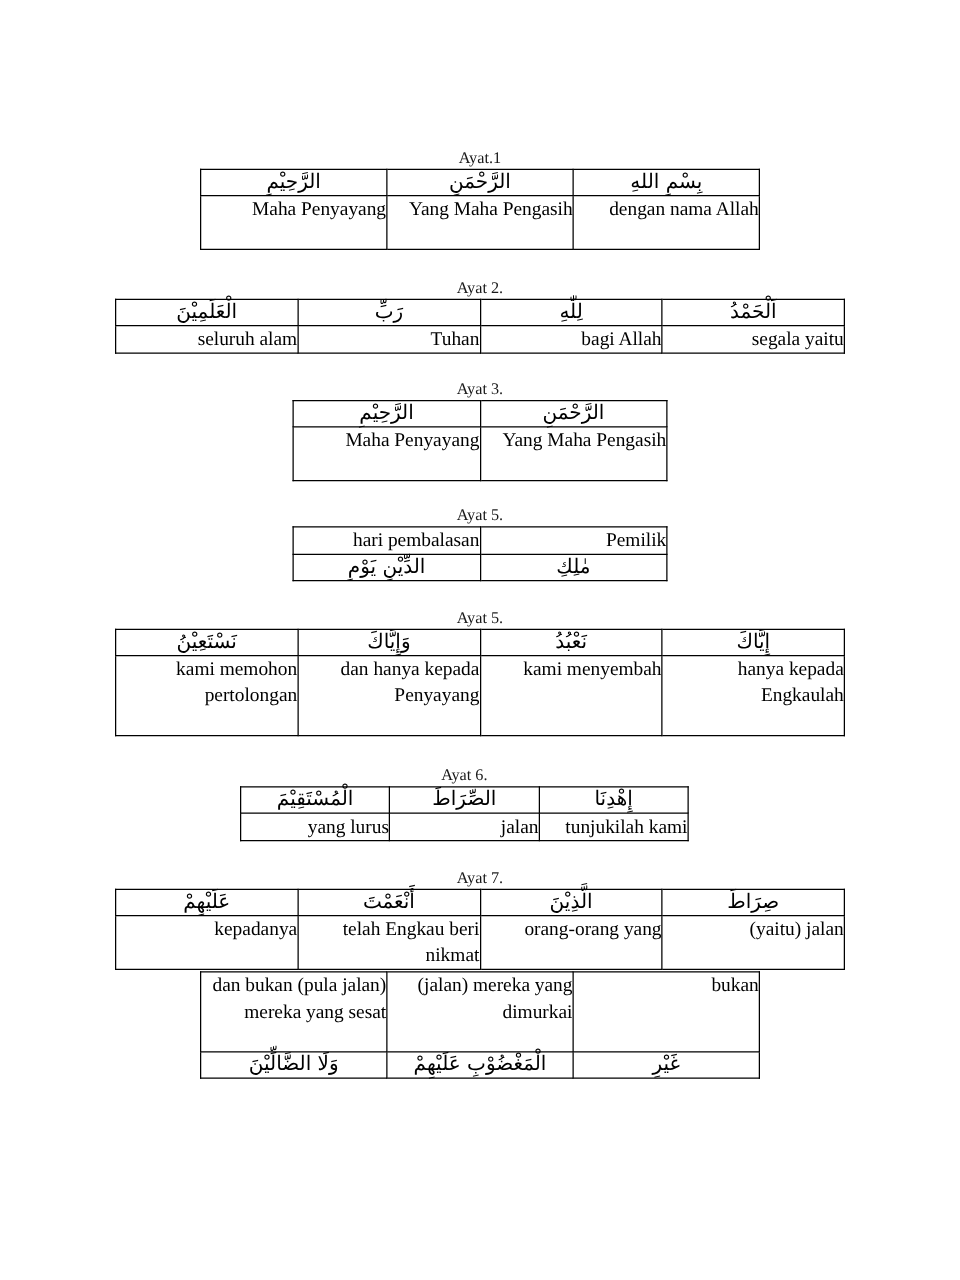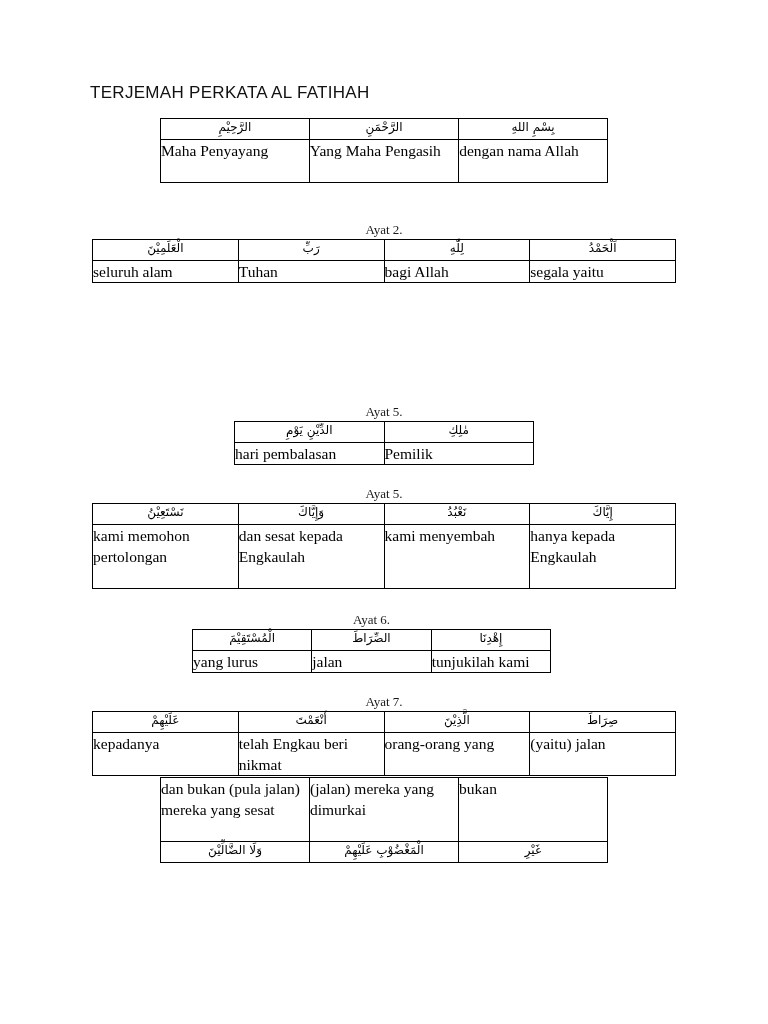--- a/index.html
+++ b/index.html
@@ -62,48 +62,48 @@
 
   td.arabic-cell {
     text-align: center;
     height: 20px;
     padding: 1px 4px 2px 4px;
   }
   .arabic {
     direction: rtl;
     unicode-bidi: bidi-override;
     font-family: "DejaVu Sans", "Liberation Sans", sans-serif;
-    font-size: 12px;
+    font-size: 16px;
     line-height: 17px;
     display: block;
     text-align: center;
     white-space: nowrap;
   }
 
   td.latin-cell {
-    text-align: left;
+    text-align: right;
     padding: 3px 5px 5px 5px;
     font-family: "Liberation Serif", "DejaVu Serif", serif;
     font-size: 15.5px;
     line-height: 21px;
   }
 
   
   .h1 td.latin-cell { height: 42px; }
   .h2 td.latin-cell { height: 21px; }
   .h3 td.latin-cell { height: 63px; }
 </style>
 </head>
 <body>
 
 <div class="page">
 
-  <div class="doc-title">TERJEMAH PERKATA AL FATIHAH</div>
 
   <div class="ayat-block" style="left:160px; top:118px; width:448px;">
+    <div class="ayat-label">Ayat.1</div>
     <table class="ayat-table h1">
       <tbody>
           <tr>
         <td class="arabic-cell" style="width:33.3%">
               <span class="arabic">الرَّحِيْمِ</span>
             </td>
         <td class="arabic-cell" style="width:33.4%">
               <span class="arabic">الرَّحْمَنِ</span>
             </td>
         <td class="arabic-cell" style="width:33.3%">
@@ -140,36 +140,55 @@
       <tr>
         <td class="latin-cell">seluruh alam</td>
         <td class="latin-cell">Tuhan</td>
         <td class="latin-cell">bagi Allah</td>
         <td class="latin-cell">segala yaitu</td>
       </tr>
     </tbody>
       </table>
   </div>
 
+  <div class="ayat-block" style="left:234px; top:303px; width:300px;">
+    <div class="ayat-label">Ayat 3.</div>
+    <table class="ayat-table h1">
+      <tbody>
+          <tr>
+        <td class="arabic-cell" style="width:50%">
+              <span class="arabic">الرَّحِيْمِ</span>
+            </td>
+        <td class="arabic-cell" style="width:50%">
+              <span class="arabic">الرَّحْمَنِ</span>
+            </td>
+      </tr>
+      <tr>
+        <td class="latin-cell">Maha Penyayang</td>
+        <td class="latin-cell">Yang Maha Pengasih</td>
+      </tr>
+    </tbody>
+      </table>
+  </div>
 
   <div class="ayat-block" style="left:234px; top:404px; width:300px;">
     <div class="ayat-label">Ayat 5.</div>
     <table class="ayat-table h2">
       <tbody>
           <tr>
-        <td class="arabic-cell" style="width:50%">
-              <span class="arabic">الدِّيْنِ يَوْمِ</span>
-            </td>
-        <td class="arabic-cell" style="width:50%">
-              <span class="arabic">مٰلِكِ</span>
-            </td>
-      </tr>
-      <tr>
         <td class="latin-cell">hari pembalasan</td>
         <td class="latin-cell">Pemilik</td>
+      </tr>
+      <tr>
+        <td class="arabic-cell" style="width:50%">
+              <span class="arabic">الدِّيْنِ يَوْمِ</span>
+            </td>
+        <td class="arabic-cell" style="width:50%">
+              <span class="arabic">مٰلِكِ</span>
+            </td>
       </tr>
     </tbody>
       </table>
   </div>
 
   <div class="ayat-block" style="left:92px; top:486px; width:584px;">
     <div class="ayat-label">Ayat 5.</div>
     <table class="ayat-table h3">
       <tbody>
           <tr>
@@ -181,21 +200,21 @@
             </td>
         <td class="arabic-cell" style="width:25%">
               <span class="arabic">نَعْبُدُ</span>
             </td>
         <td class="arabic-cell" style="width:25%">
               <span class="arabic">إِيَّاكَ</span>
             </td>
       </tr>
       <tr>
         <td class="latin-cell">kami memohon pertolongan</td>
-        <td class="latin-cell">dan sesat kepada Engkaulah</td>
+        <td class="latin-cell">dan hanya kepada Penyayang</td>
         <td class="latin-cell">kami menyembah</td>
         <td class="latin-cell">hanya kepada Engkaulah</td>
       </tr>
     </tbody>
       </table>
   </div>
 
   <div class="ayat-block" style="left:160px; top:612px; width:359px;padding-left:32px;">
     <div class="ayat-label">Ayat 6.</div>
     <table class="ayat-table h2">

